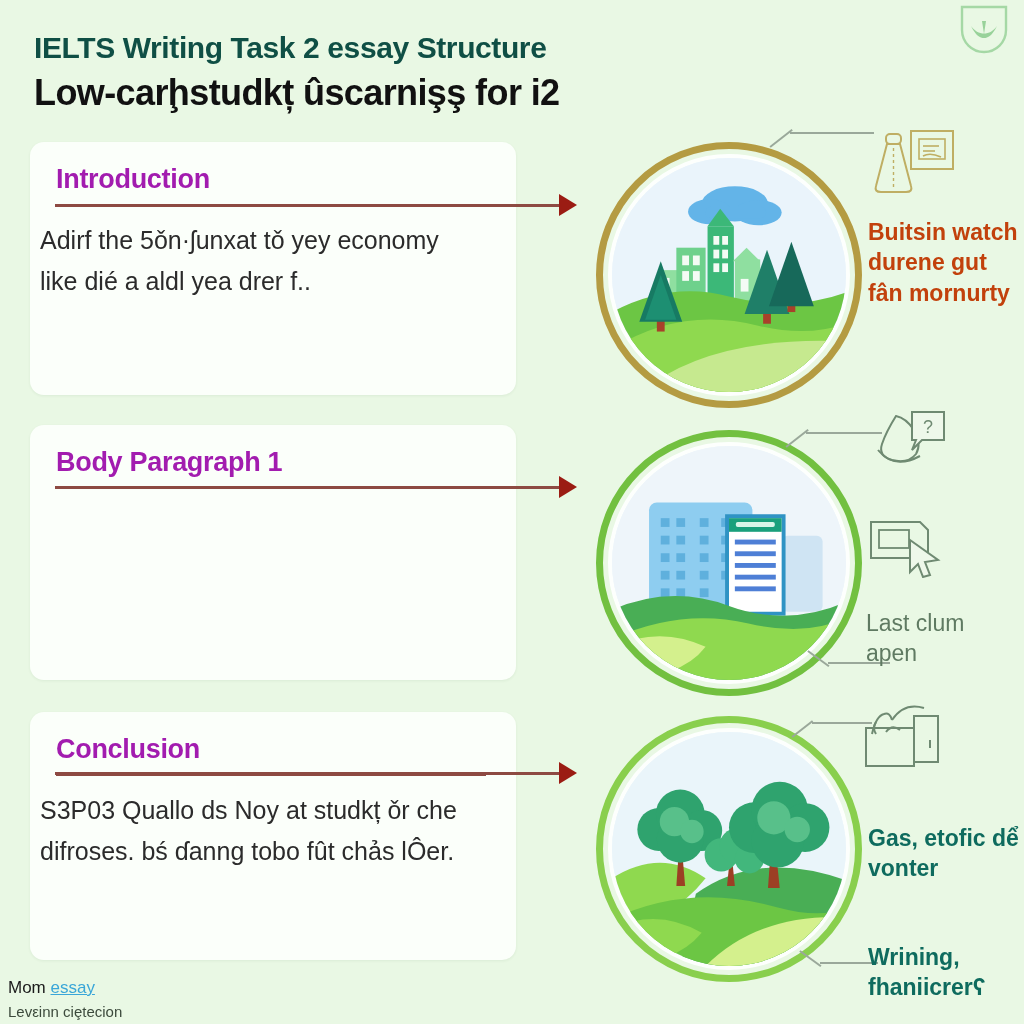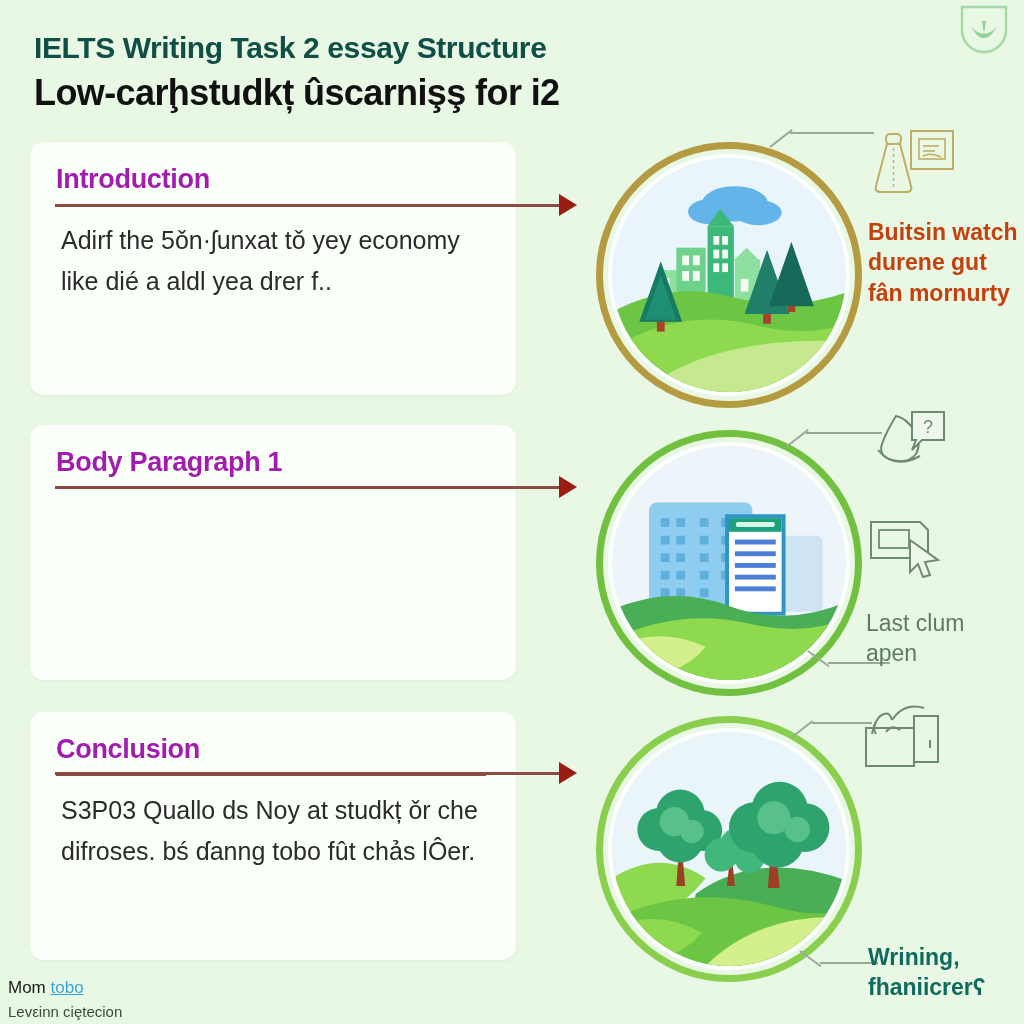--- a/index.html
+++ b/index.html
@@ -41,21 +41,21 @@
   .card-title{
     position:absolute;left:26px;top:22px;
     font-size:27px;font-weight:700;color:#a21caf;
     letter-spacing:-.3px;white-space:nowrap;
   }
   .card-rule{
     position:absolute;left:26px;top:62px;width:430px;height:2px;
     background:#8d4a42;
   }
   .card-body{
-    position:absolute;left:31px;top:78px;width:432px;
+    position:absolute;left:10px;top:78px;width:432px;
     font-size:25px;line-height:1.62;color:#2b2b2b;
     font-weight:400;
   }
 
   
   .arrow{position:absolute;height:3px;background:#8d4a42;}
   .arrow::after{
     content:"";position:absolute;right:-17px;top:-10px;
     width:0;height:0;
     border-top:11px solid transparent;
@@ -337,21 +337,22 @@
       <line x1="68" y1="40" x2="68" y2="48" stroke="#6f8a72" stroke-width="2"></line>
       <path d="M10 34 Q14 16 22 14 Q28 12 30 20" fill="none" stroke="#6f8a72" stroke-width="2"></path>
       <path d="M30 20 Q42 2 62 8" fill="none" stroke="#6f8a72" stroke-width="2"></path>
       <path d="M24 32 Q30 24 38 30" fill="none" stroke="#6f8a72" stroke-width="2"></path>
       <path d="M14 22 Q10 28 14 34" fill="none" stroke="#6f8a72" stroke-width="2"></path>
     </svg>
   </div>
 
   <div class="note n0">Buitsin watch durene gut fân mornurty</div>
   <div class="note n1">Last clum apen</div>
+  <div class="note n2">Gas, etofic dể vonter</div>
   <div class="note n3">Wrining, fhaniicrerʕ</div>
 
   <div class="foot1">
     <span>Mom</span>
-    <span class="lnk">tobo</span>
+    <span class="lnk">essay</span>
   </div>
   <div class="foot2">Levεinn ciȩtecion</div>
 
 </div>
 
 </body></html>

